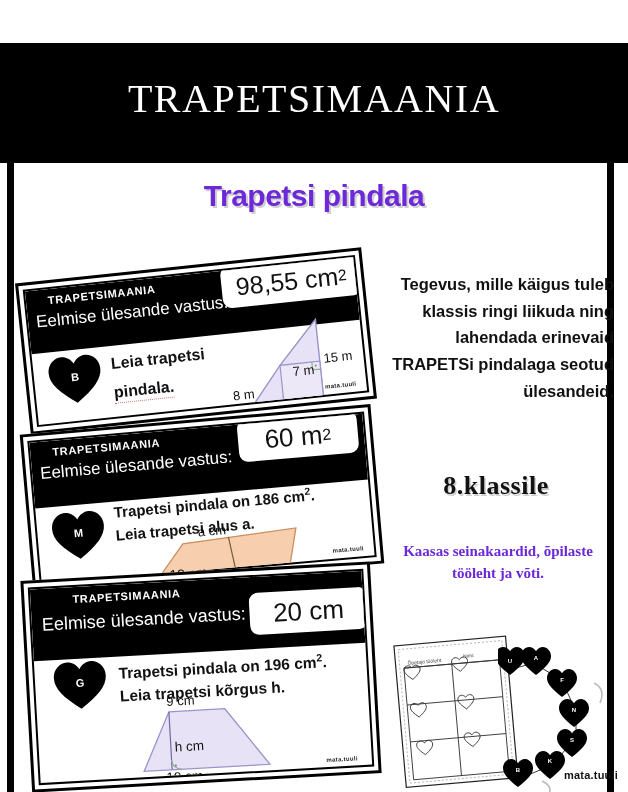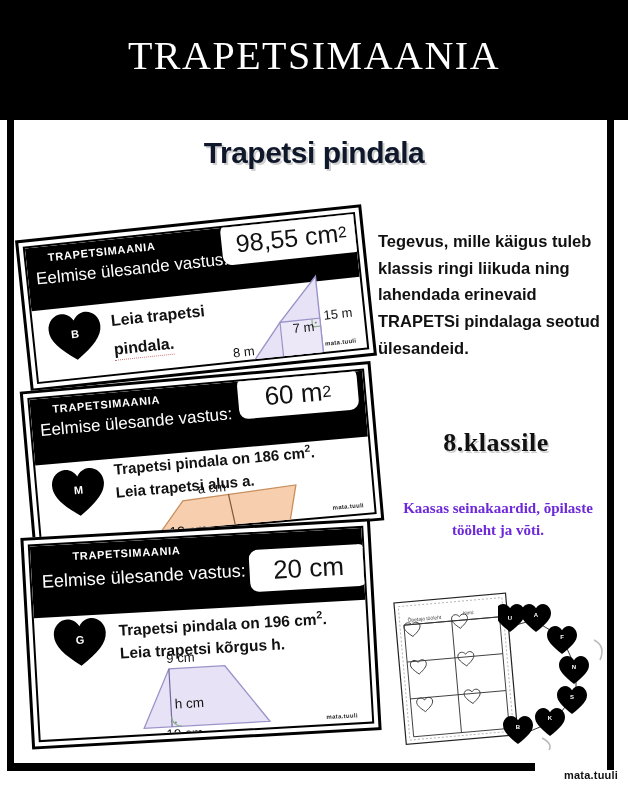--- a/index.html
+++ b/index.html
@@ -6,41 +6,42 @@
   body{
     width:628px;height:792px;
     background:#ffffff;
     font-family:"Liberation Sans", sans-serif;
     overflow:hidden;
     position:relative;
   }
   .page{
     position:absolute; inset:0;
     background:#ffffff;
+    margin-top:43px;
   }
   
   .frame-left{position:absolute;left:7px;top:120px;width:7px;height:650px;background:#000;}
   .frame-right{position:absolute;left:607px;top:120px;width:7px;height:650px;background:#000;}
   .frame-bottom{position:absolute;left:7px;top:763px;width:528px;height:8px;background:#000;}
 
   
   .header-band{
     position:absolute;left:0;top:0;width:628px;height:120px;background:#000;
   }
   .header-title{
     position:absolute;left:0;top:36px;width:628px;text-align:center;
     color:#fff;font-family:"Liberation Serif", serif;
     font-size:40px;letter-spacing:1.5px;font-weight:400;line-height:1;
   }
 
   
   .subtitle{
     position:absolute;left:0;top:136px;width:628px;text-align:center;
     font-family:"Liberation Sans", sans-serif;
-    font-weight:700;font-size:30px;color:#0f172a;
+    font-weight:700;font-size:30px;color:#6d28d9;
     text-shadow:2px 2px 0 #cfcfcf;
     letter-spacing:-0.5px;
   }
 
   
   .card{
     position:absolute;
     background:#fff;
     border:3px solid #000;
     box-sizing:border-box;
@@ -99,21 +100,21 @@
   
   #card1{left:22px;top:222px;width:348px;height:152px;transform:rotate(-6.0deg);}
   
   #card2{left:26px;top:376px;width:352px;height:160px;transform:rotate(-5.0deg);}
   
   #card3{left:26px;top:528px;width:350px;height:212px;transform:rotate(-3.2deg);}
 
   
   .desc{
     position:absolute;left:378px;top:228px;width:236px;
-    text-align:left;font-weight:700;font-size:16.5px;line-height:1.62;color:#111;
+    text-align:right;font-weight:700;font-size:16.5px;line-height:1.62;color:#111;
   }
   .grade{
     position:absolute;left:378px;top:428px;width:236px;text-align:center;
     font-family:"Liberation Serif", serif;
     font-weight:700;font-size:26px;color:#111;
     text-shadow:1.5px 1.5px 0 #d0d0d0;
     letter-spacing:0.5px;
   }
   .includes{
     position:absolute;left:390px;top:498px;width:216px;text-align:center;

